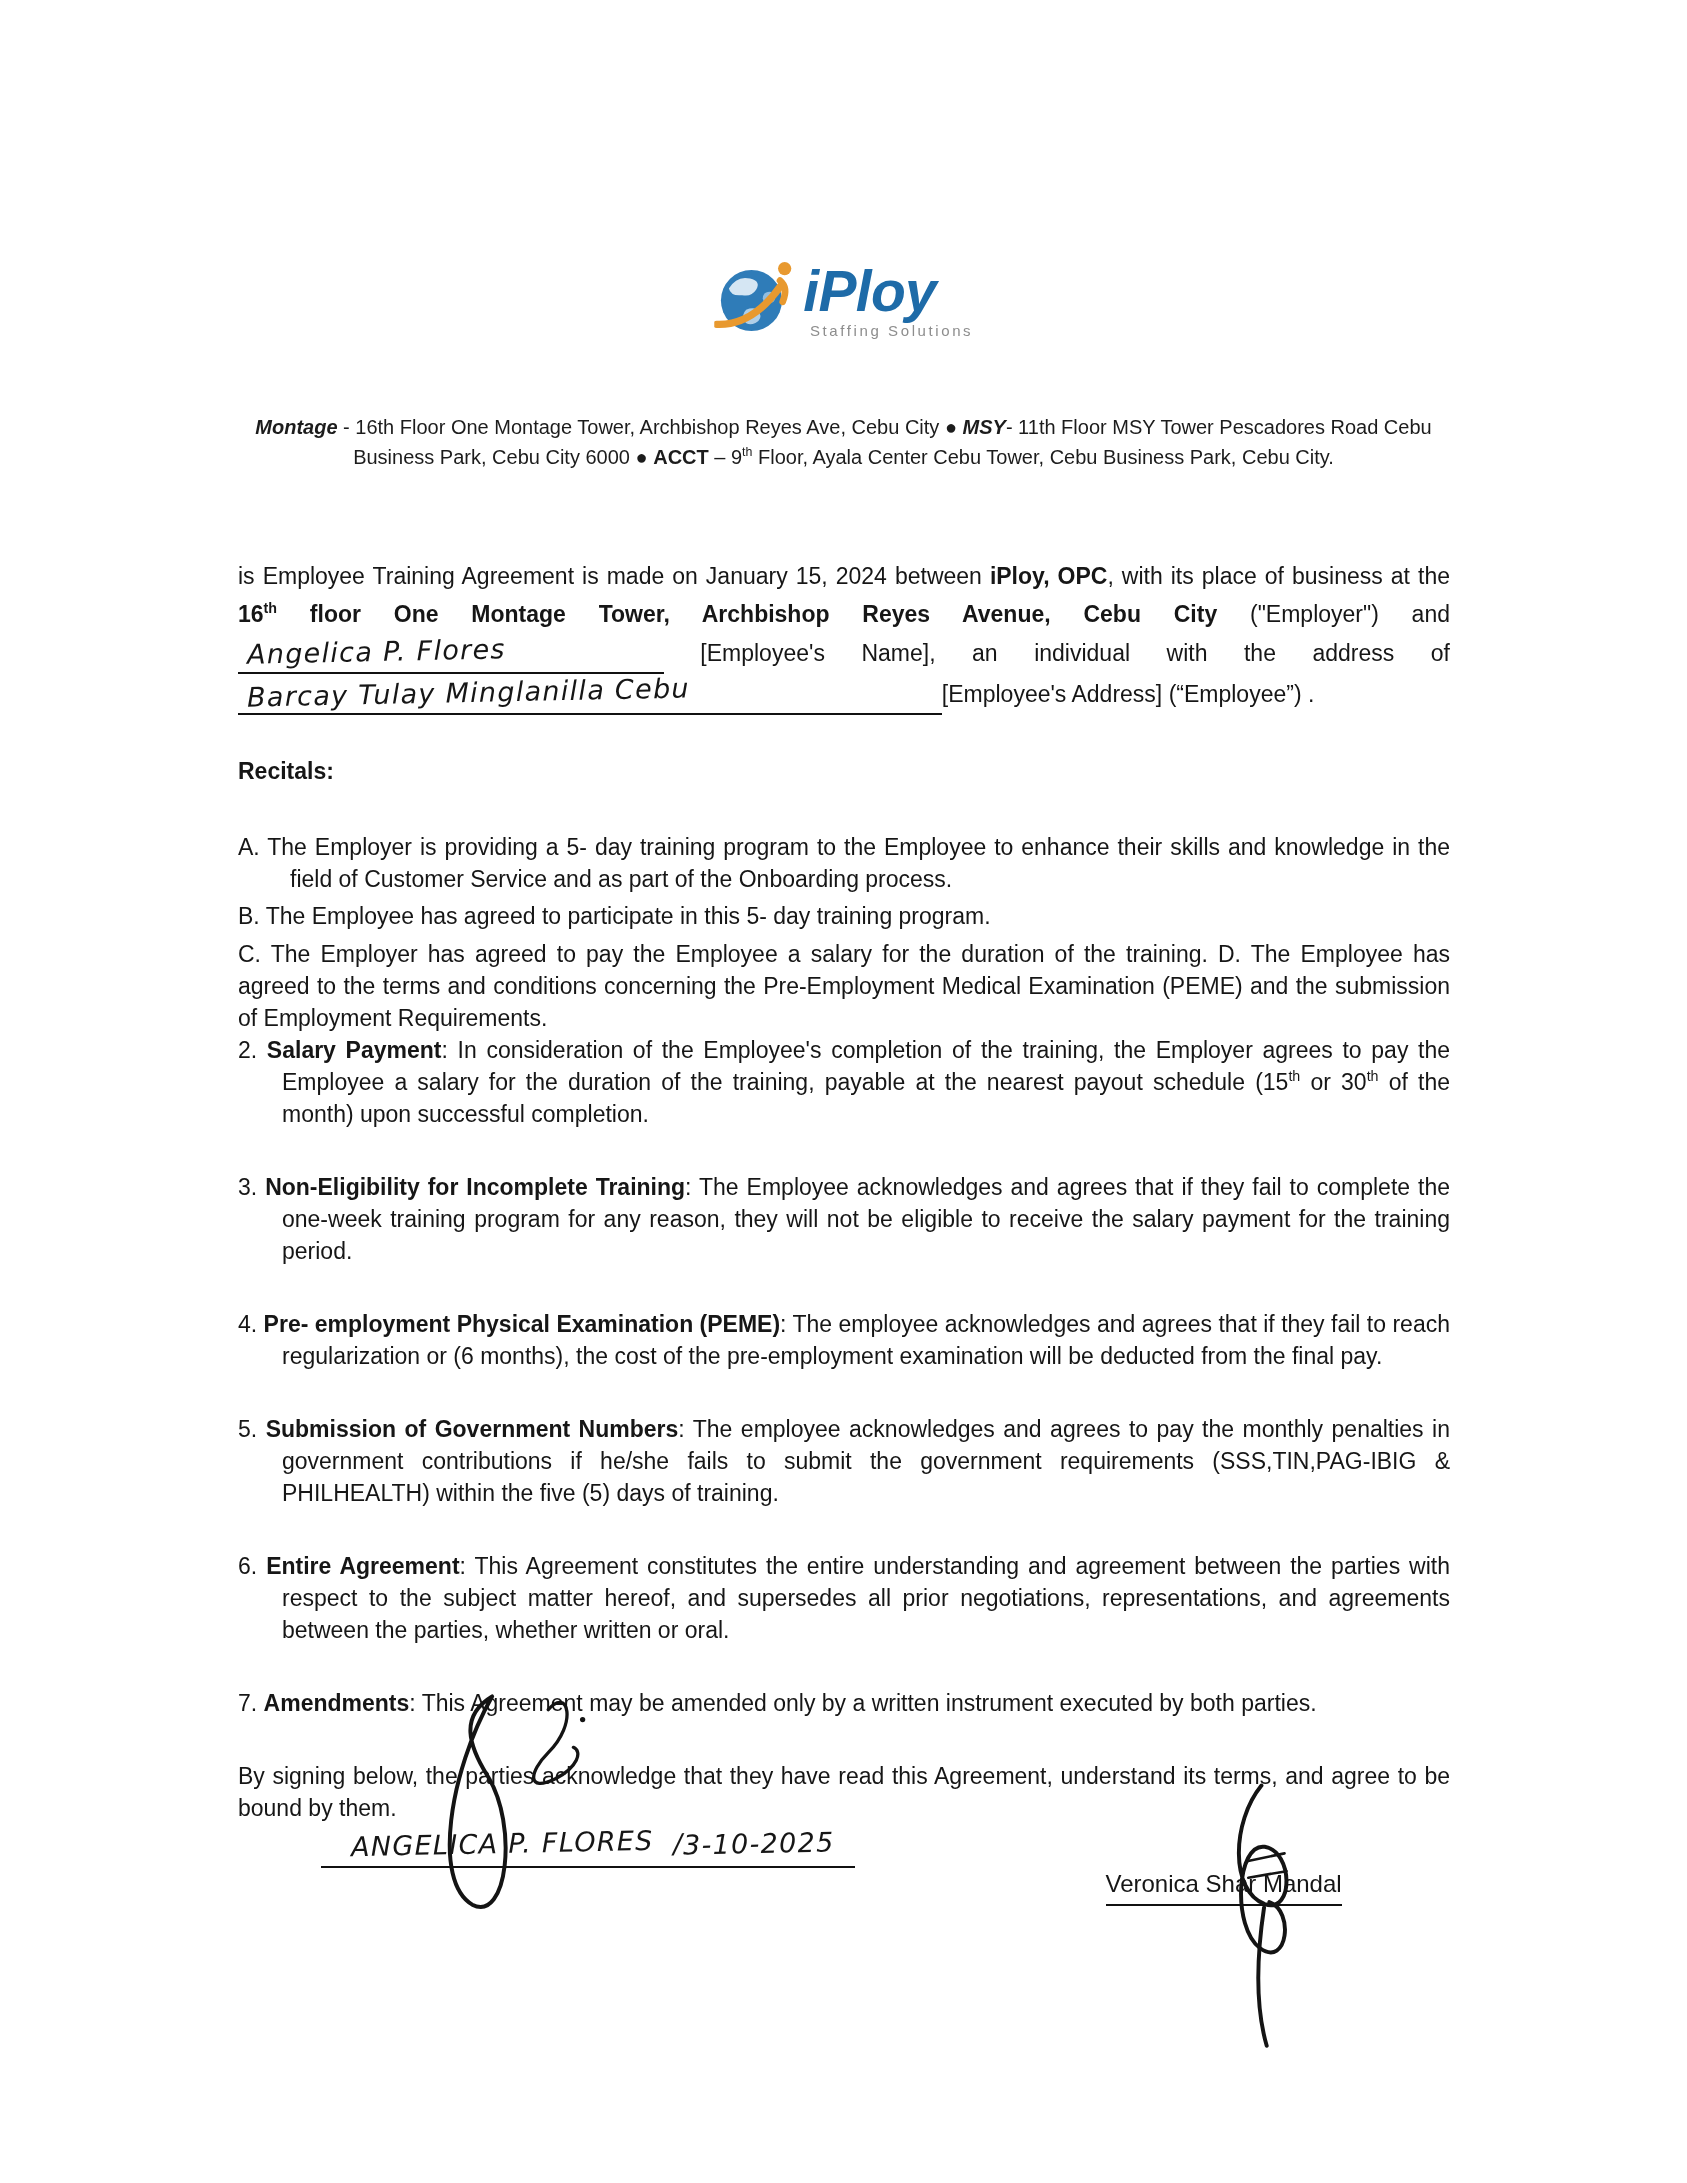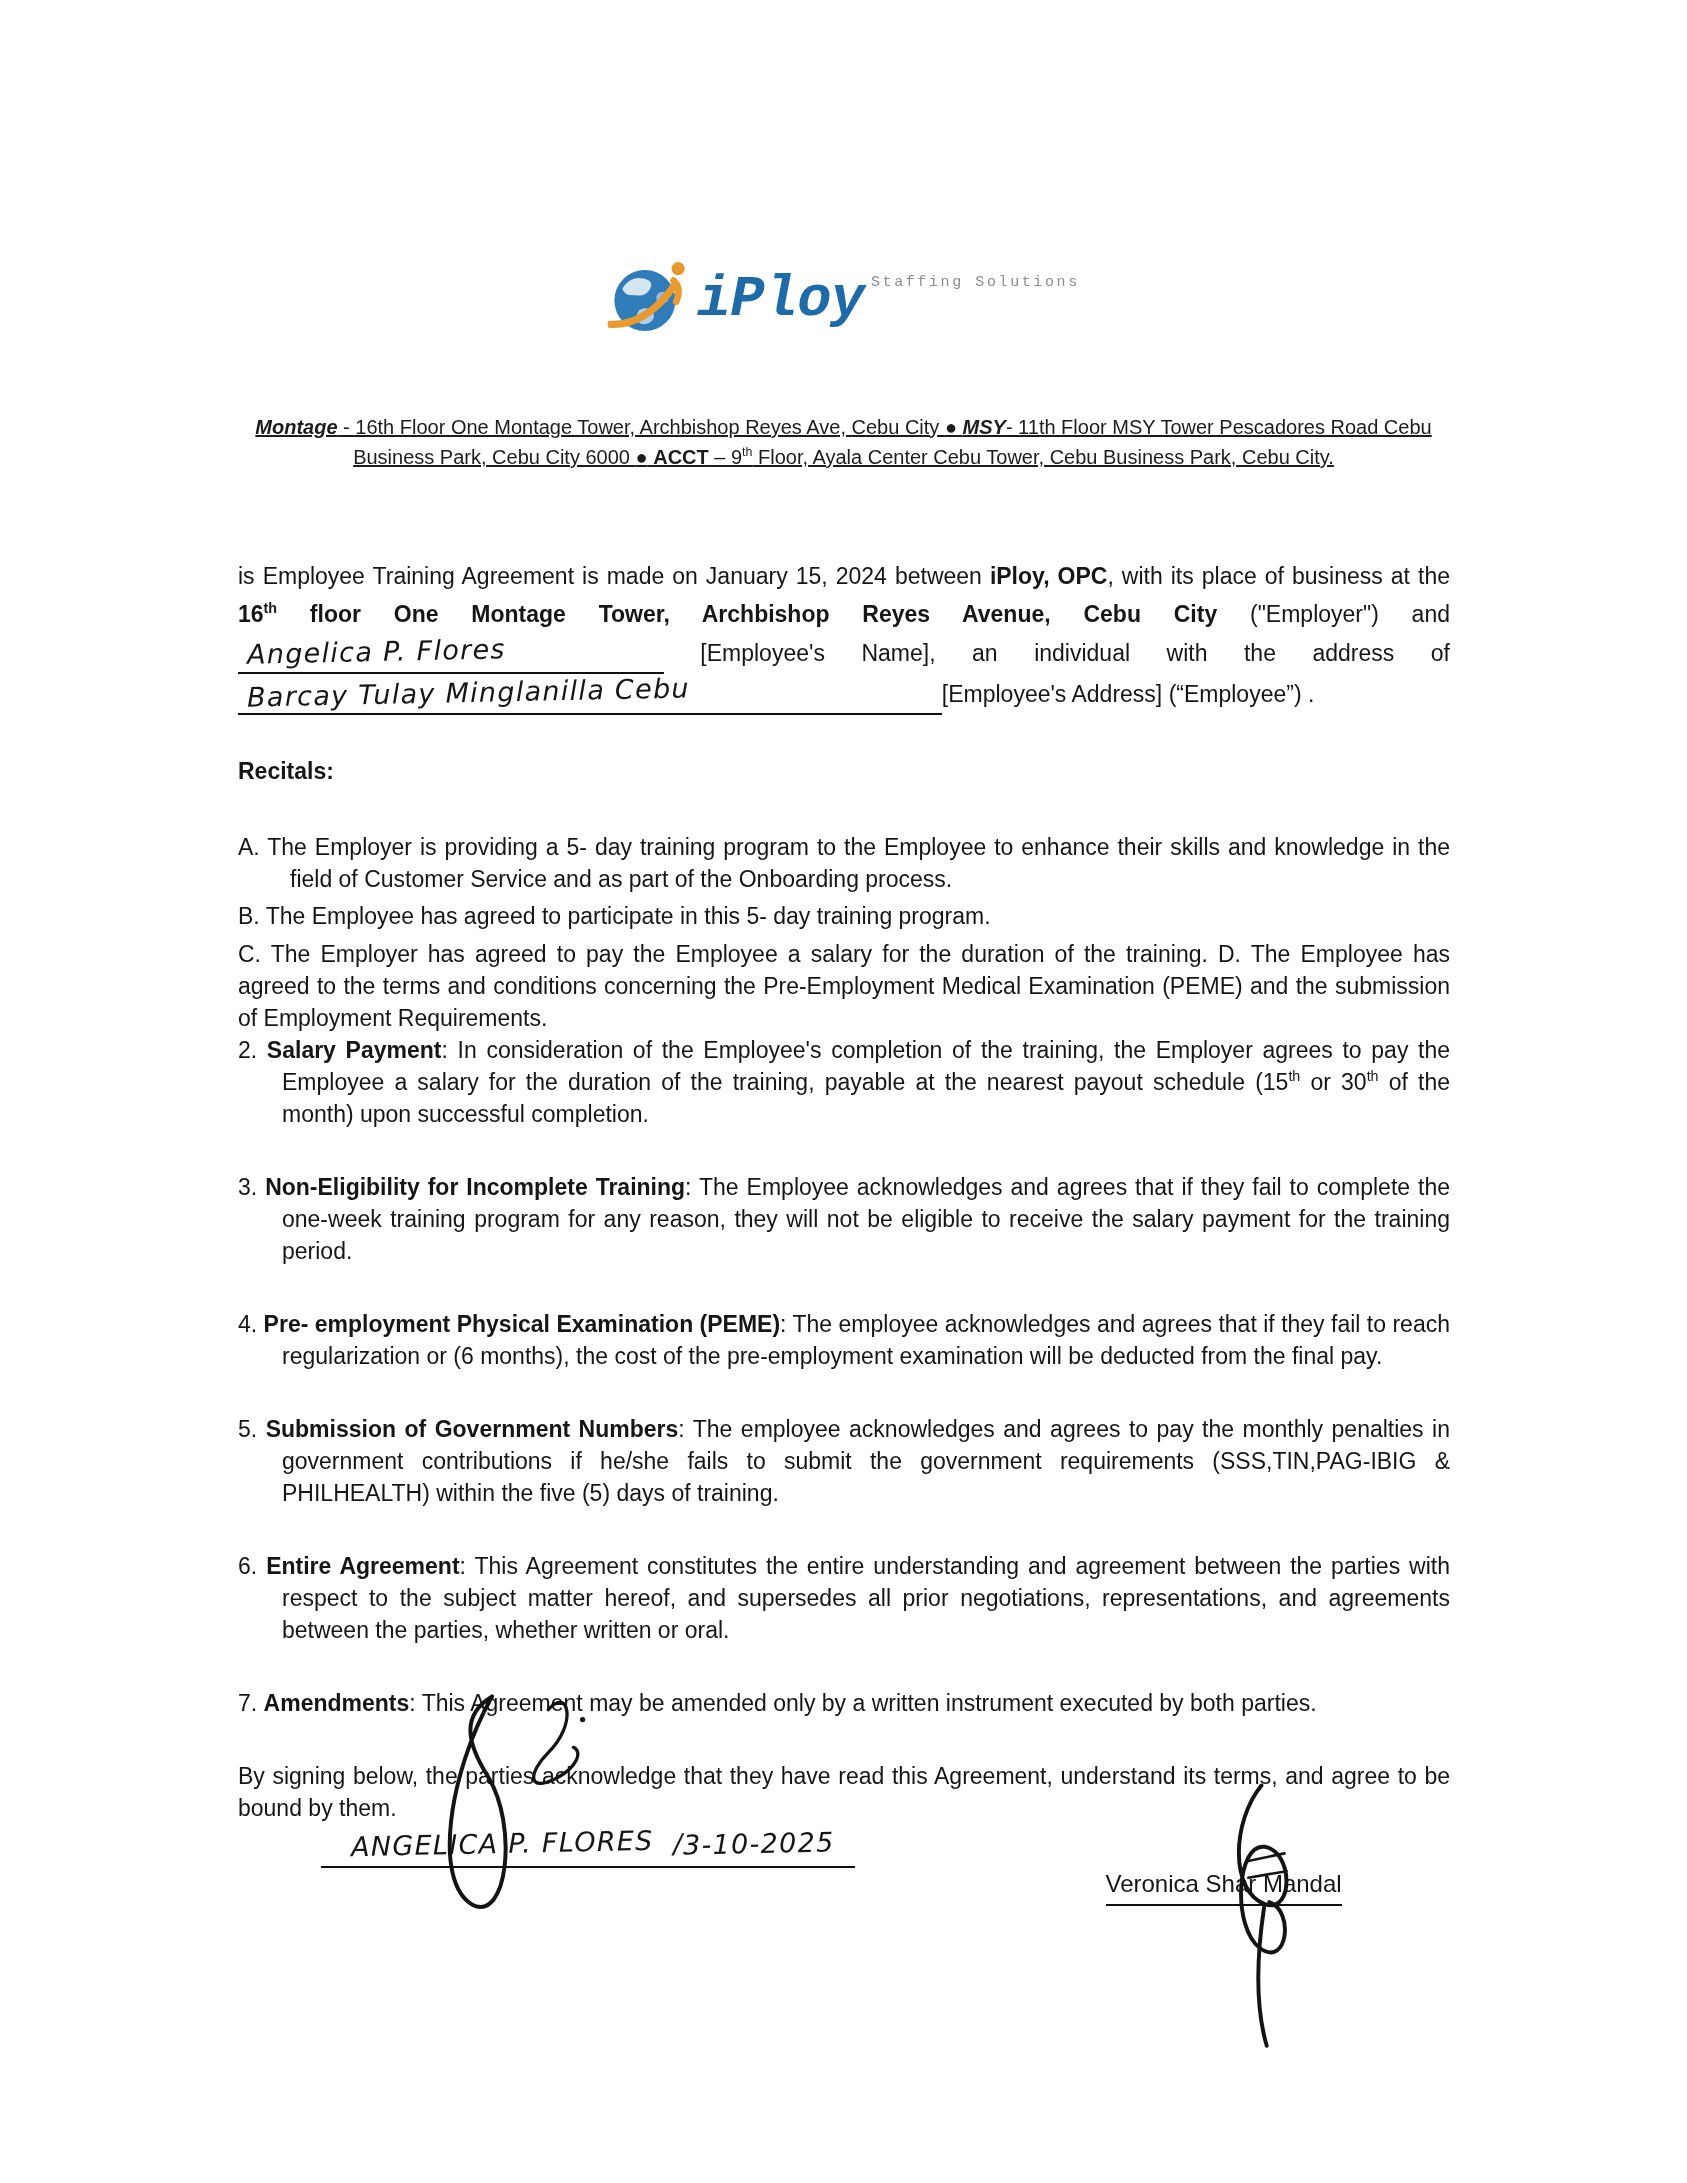--- a/index.html
+++ b/index.html
@@ -1,26 +1,26 @@
 <!DOCTYPE html>
 <html style="font-size:10.6px"><head>
 <meta charset="utf-8">
 <style>
   html,body{margin:0;padding:0;background:#ffffff;}
   .page{position:relative;width:1687px;height:2183px;background:#ffffff;overflow:hidden;
         font-family:"Liberation Sans",sans-serif;color:#161616;}
   
   .logo{position:absolute;top:258px;left:50%;transform:translateX(-50%);
         display:flex;align-items:center;gap:6.6px;}
-  .logo-text{display:flex;line-height:1;font-family:Liberation Mono, monospace;}
+  .logo-text{display:flex;flex-direction:column;line-height:1;}
   .brand{font-size:57px;font-weight:bold;font-style:italic;color:#1e6ba8;letter-spacing:-0.7px;}
   .tagline{font-size:15px;color:#8d8d8d;letter-spacing:2.6px;margin-top:2.6px;margin-left:6.6px;}
   
   .address{position:absolute;top:412px;left:50%;transform:translateX(-50%);width:1191px;
-           text-align:center;font-size:20px;line-height:30px;color:#1c1c1c;text-decoration:underline;}
+           text-align:center;font-size:20px;line-height:30px;color:#1c1c1c;}
   .bi{font-weight:bold;font-style:italic;}
   .bold{font-weight:bold;}
   sup{font-size:0.62em;vertical-align:super;line-height:0;}
   
   .content{position:absolute;left:238px;top:557px;width:1212px;
            font-size:23px;line-height:32px;text-align:justify;}
   .intro{line-height:38px;}
   .hand{font-family:"DejaVu Sans",sans-serif;font-style:italic;font-size:27px;
         letter-spacing:1.3px;display:inline-block;transform:rotate(-1.2deg);white-space:nowrap;}
   .fill{display:inline-block;border-bottom:2.6px solid #111;padding:0 26.5px 0 9.3px;}

